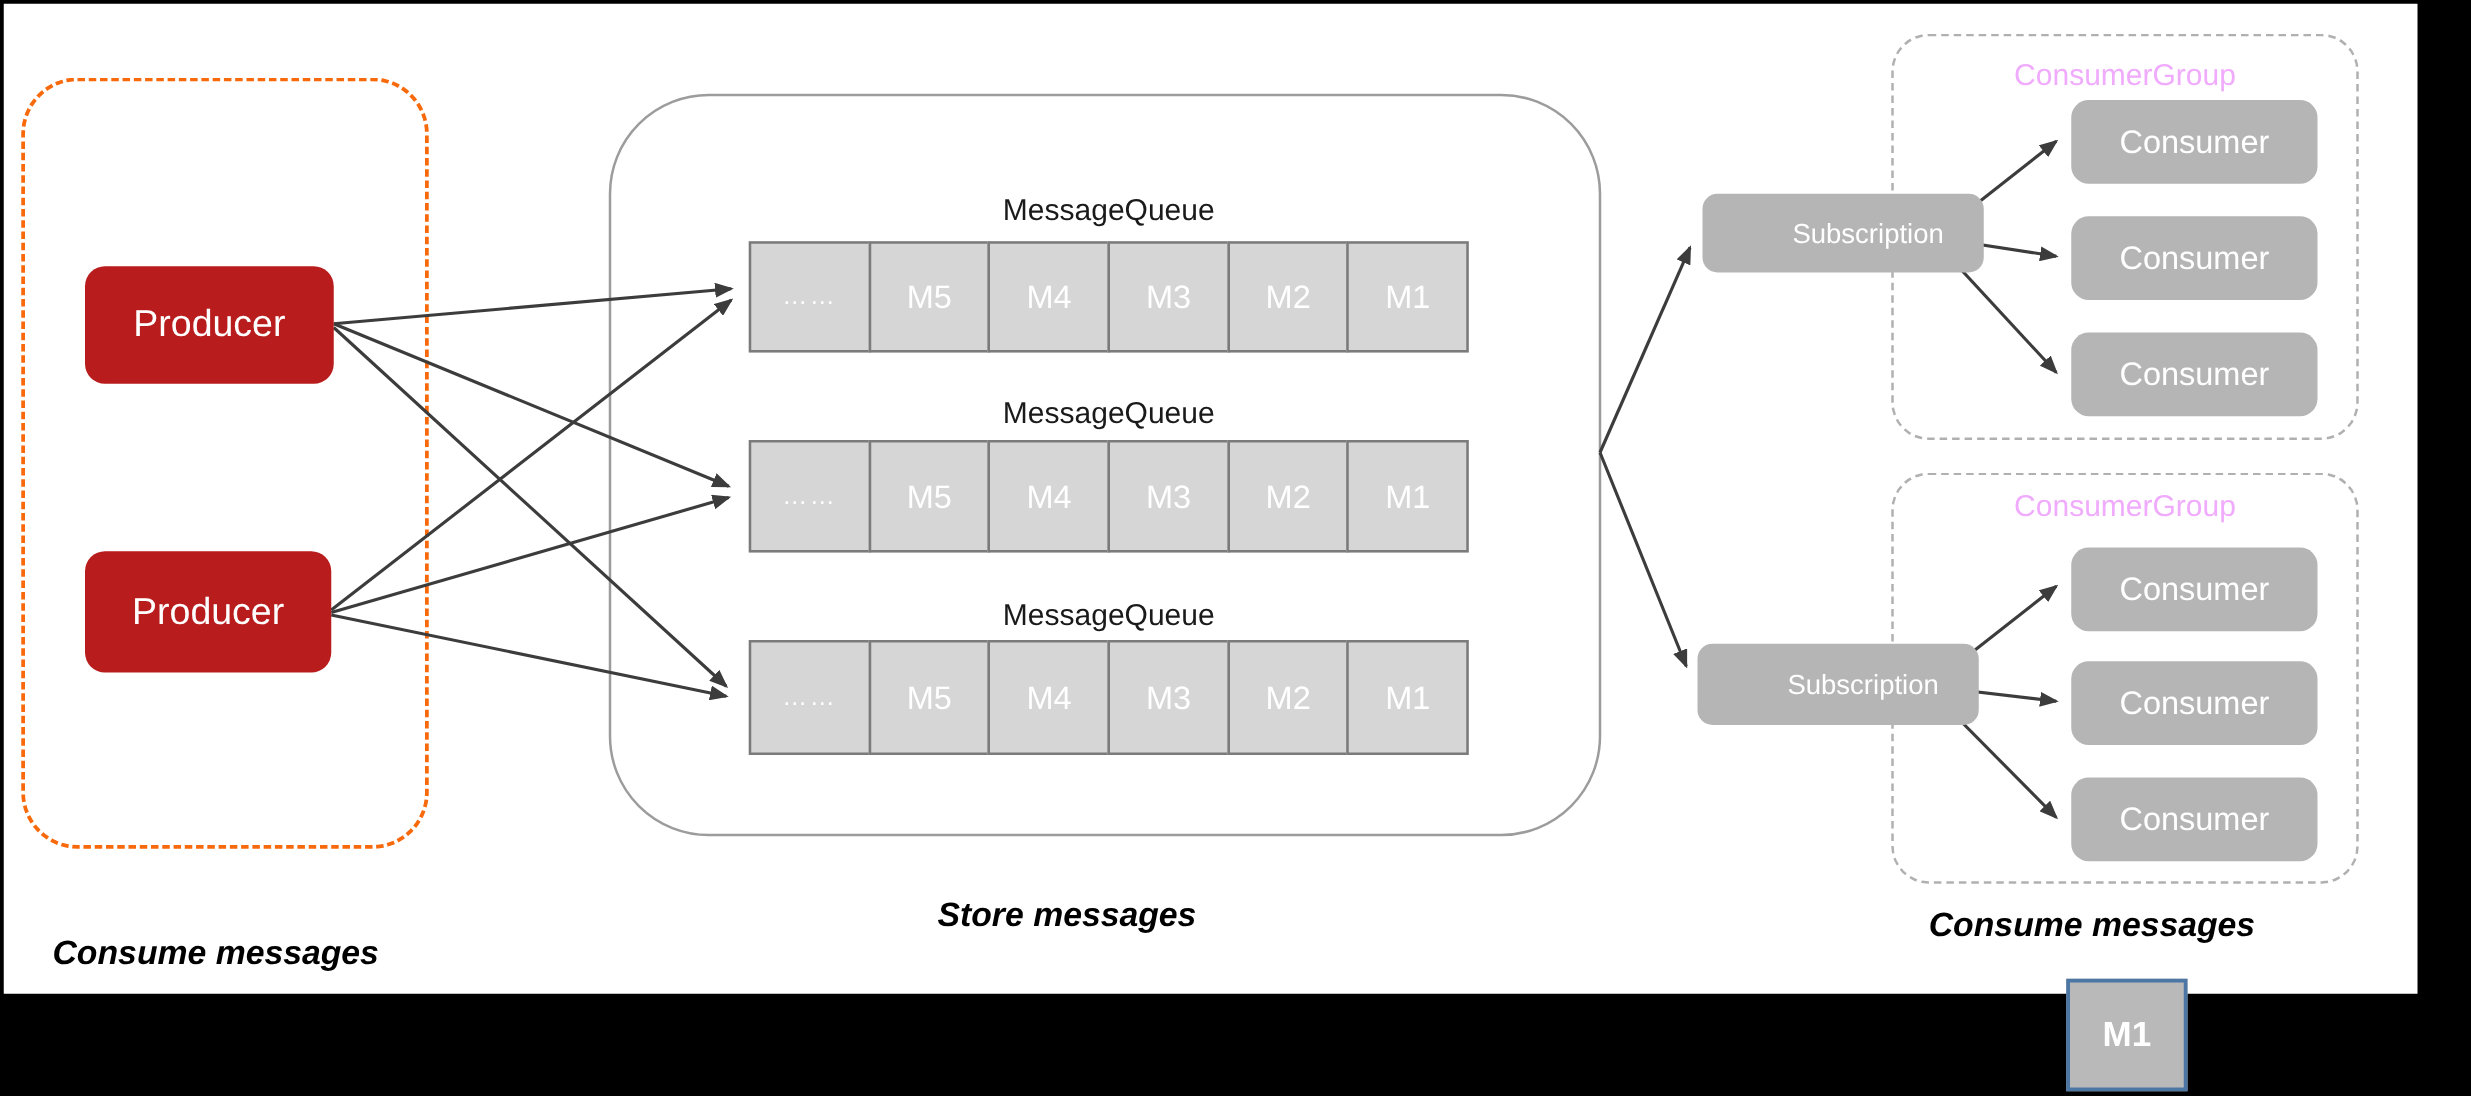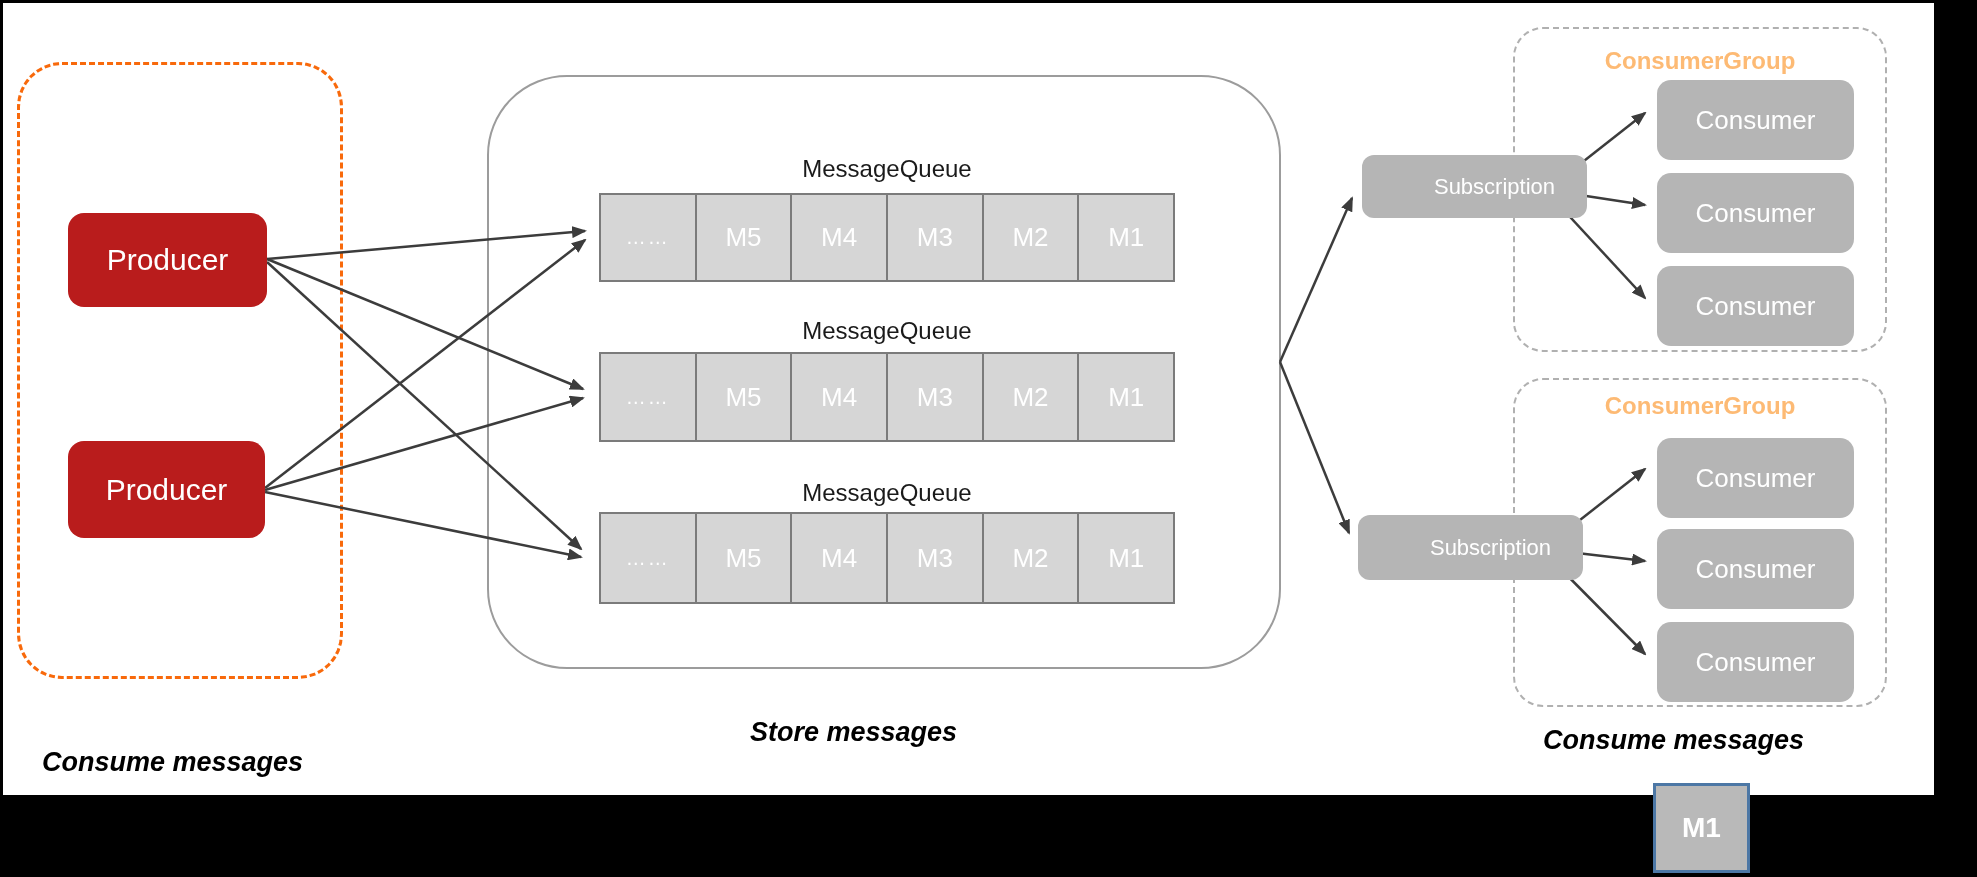--- a/index.html
+++ b/index.html
@@ -34,24 +34,24 @@
   
   .subscription{position:absolute;background:#B5B5B5;color:#fff;border-radius:12px;
                 display:flex;align-items:center;justify-content:center;font-size:22px;z-index:3;padding-left:40px;}
   .sub-1{left:1362px;top:155px;width:185px;height:63px;}
   .sub-2{left:1358px;top:515px;width:185px;height:65px;}
 
   
   .cgroup{position:absolute;border:2px dashed #B0B0B0;border-radius:30px;z-index:1;}
   .cg-1{left:1513px;top:27px;width:370px;height:321px;}
   .cg-2{left:1513px;top:378px;width:370px;height:325px;}
-  .cg-title{position:absolute;left:0;width:100%;text-align:center;color:#fdba74;
-            font-size:24px;font-weight:700;}
+  .cg-title{position:absolute;left:0;width:100%;text-align:center;color:#f0abfc;
+            font-size:24px;font-weight:400;}
   .cg-1 .cg-title{top:18px;} .cg-2 .cg-title{top:12px;}
-  .consumer{position:absolute;left:142px;width:197px;height:80px;background:#B5B5B5;
+  .consumer{position:absolute;left:142px;width:197px;height:67px;background:#B5B5B5;
             color:#fff;border-radius:14px;display:flex;align-items:center;justify-content:center;
             font-size:26px;z-index:3;}
   .cg-1 .c1{top:51px;} .cg-1 .c2{top:144px;} .cg-1 .c3{top:237px;}
   .cg-2 .c1{top:58px;} .cg-2 .c2{top:149px;} .cg-2 .c3{top:242px;}
 
   
   .section-label{position:absolute;font-size:27px;font-weight:bold;color:#000;white-space:nowrap;z-index:3;font-style:italic;}
   .lbl-produce{left:42px;top:747px;}
   .lbl-store{left:750px;top:717px;}
   .lbl-consume{left:1543px;top:725px;}

